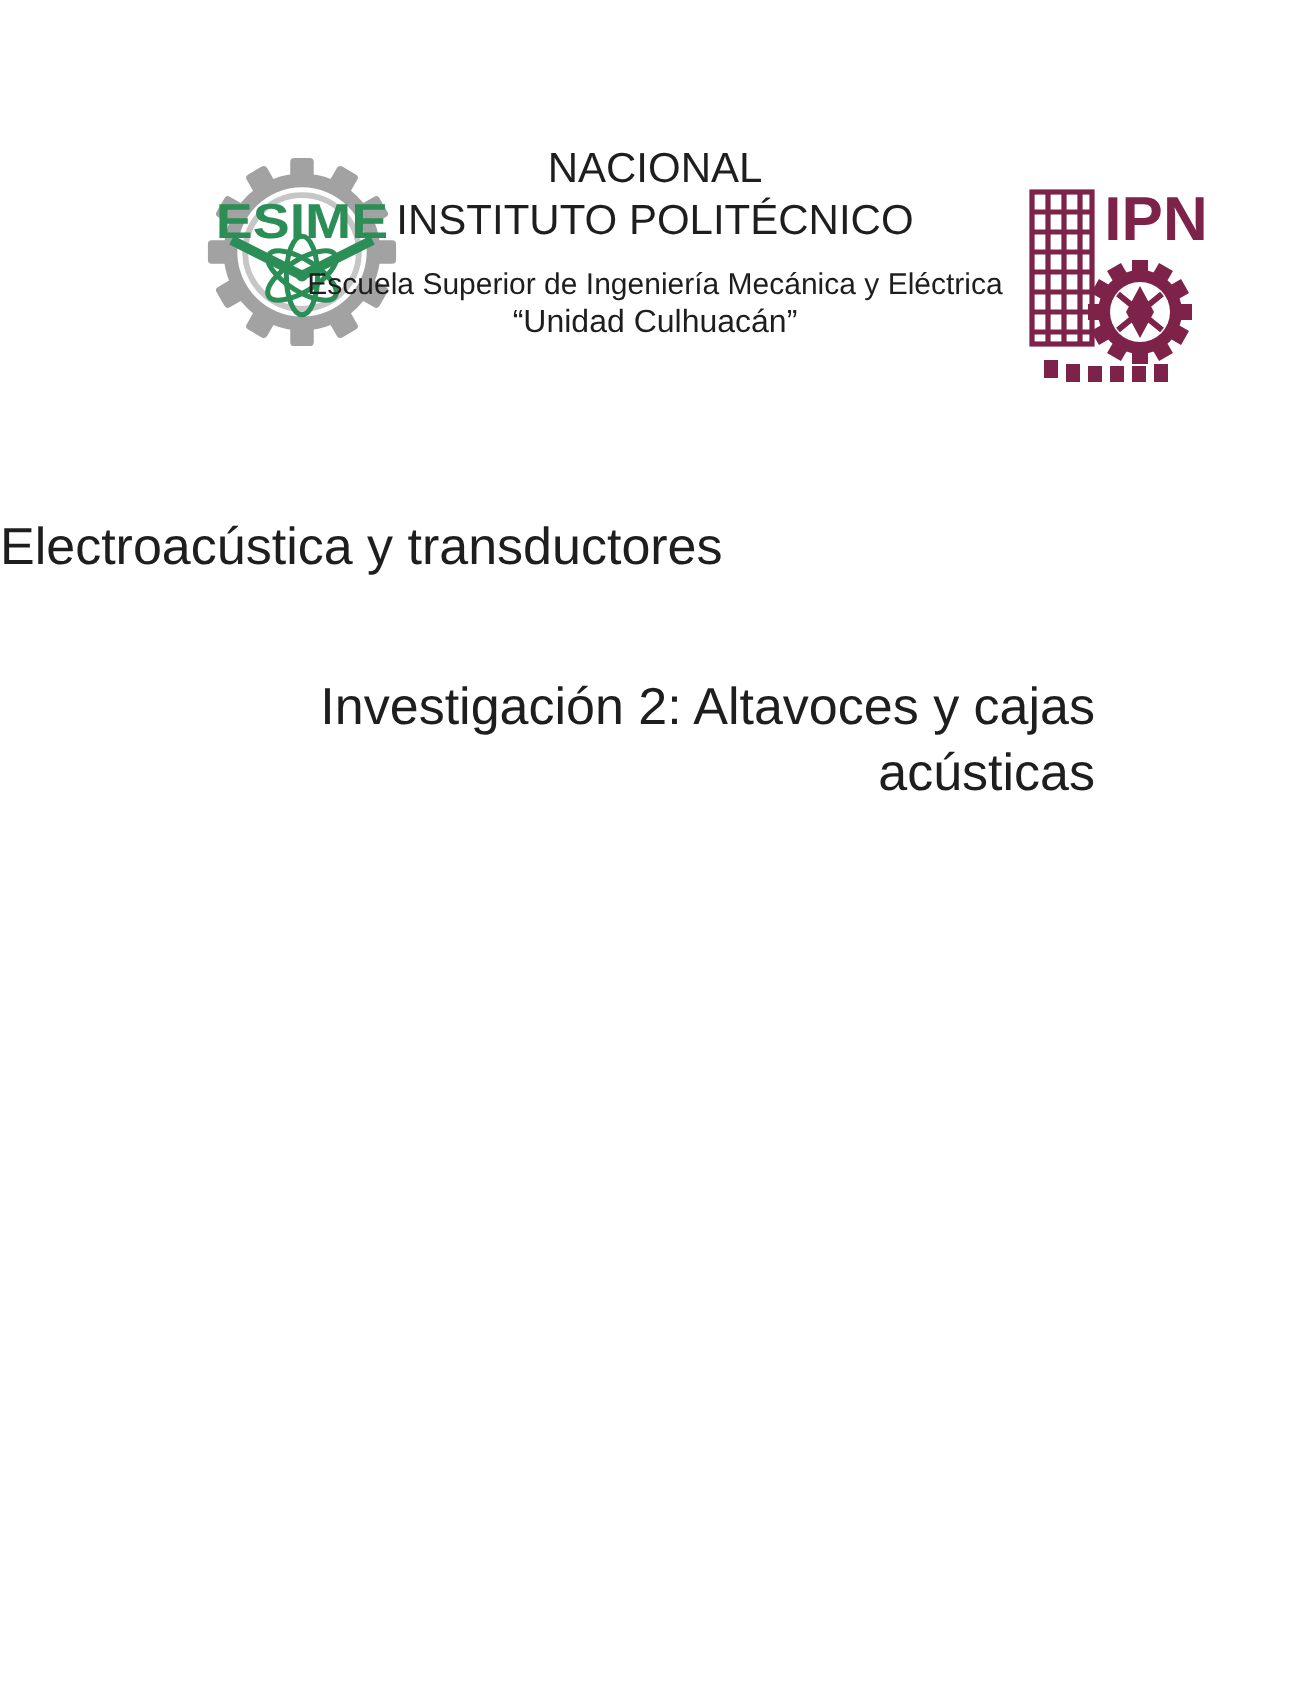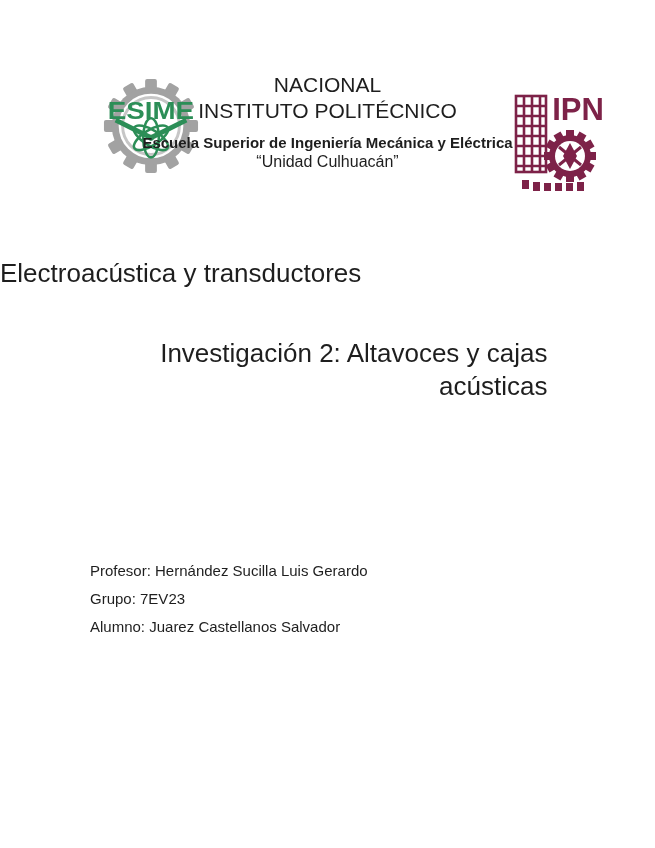--- a/index.html
+++ b/index.html
@@ -17,21 +17,21 @@
 
   .header-text {
     position: absolute;
     top: 72px;
     left: 50%;
     transform: translateX(-50%);
     width: 540px;
     text-align: center;
   }
   .inst-name   { font-size: 21px; line-height: 26px; }
-  .school-name { margin-top: 9px; font-size: 15px; line-height: 19px; font-weight: bold; }
+  .school-name { margin-top: 9px; font-size: 15px; line-height: 19px; }
   .unit-name   { font-size: 16px; line-height: 19px; }
 
   .course-title {
     position: absolute;
     top: 257px;
     left: 0;
     width: 100%;
     font-size: 26px;
     line-height: 33px;
   }
@@ -133,19 +133,14 @@
       <div>NACIONAL</div>
       <div>INSTITUTO POLITÉCNICO</div>
     </div>
     <div class="school-name">Escuela Superior de Ingeniería Mecánica y Eléctrica</div>
     <div class="unit-name">“Unidad Culhuacán”</div>
   </div>
 
   <div class="course-title">Electroacústica y transductores</div>
   <div class="assignment-title">Investigación 2: Altavoces y cajas acústicas</div>
 
-  <div class="info-block">
-    <div class="info-line">Profesor: Hernández Sucilla Luis Gerardo</div>
-    <div class="info-line">Grupo: 7EV23</div>
-    <div class="info-line">Alumno: Juarez Castellanos Salvador</div>
-  </div>
 
 </div>
 
 </body></html>

